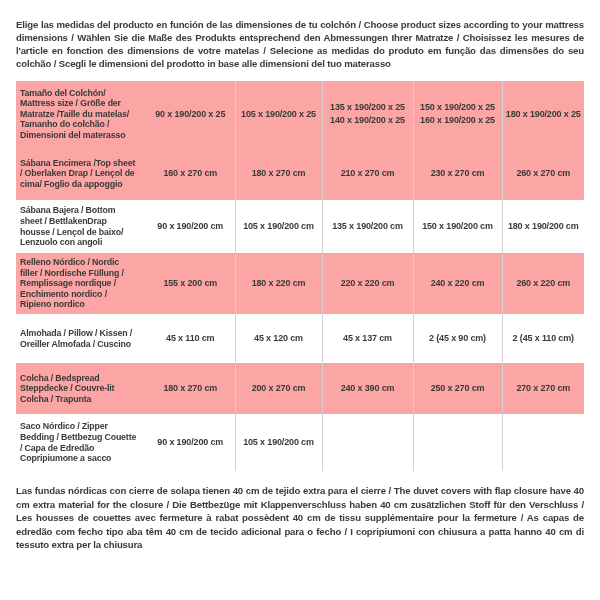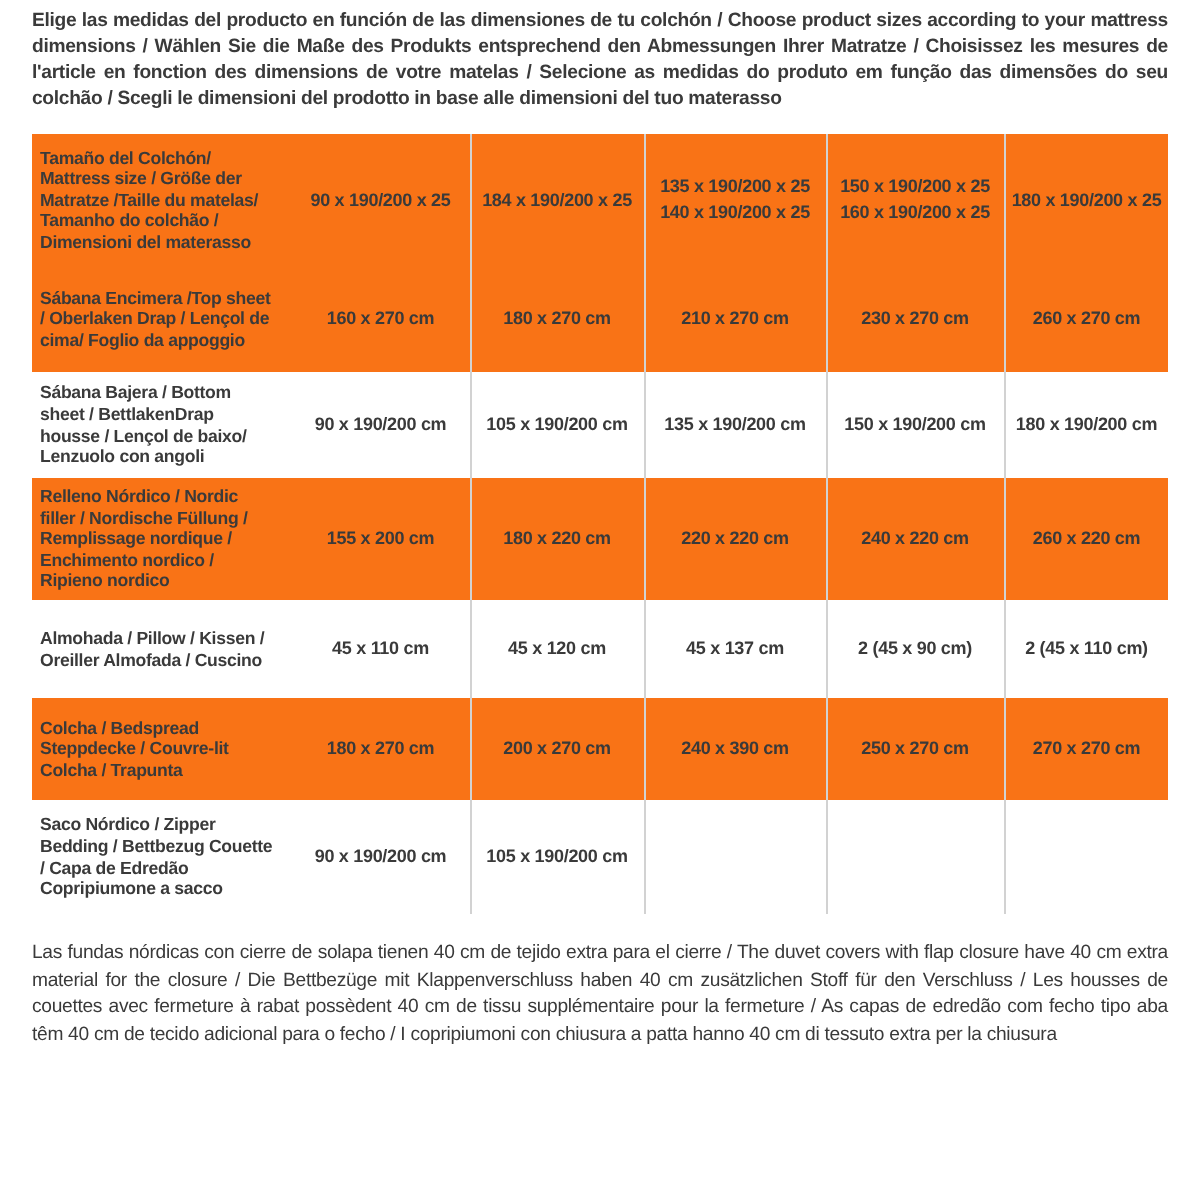--- a/index.html
+++ b/index.html
@@ -11,21 +11,21 @@
     width: 600px;
     height: 600px;
     font-family: "Liberation Sans", sans-serif;
     color: #3a3a3a;
     -webkit-font-smoothing: antialiased;
   }
   .page {
     box-sizing: border-box;
     width: 600px;
     height: 600px;
-    padding: 4px 16px 0 16px;
+    padding: 18px 16px 0 16px;
   }
   .intro {
     margin: 0 0 11px 0;
     font-size: 9.6px;
     line-height: 13px;
     font-weight: bold;
     text-align: justify;
     letter-spacing: -0.15px;
   }
   table.size-table {
@@ -48,35 +48,35 @@
     text-align: center;
     font-size: 9px;
     line-height: 13px;
     white-space: pre-line;
     padding: 2px 2px;
   }
   td.val + td.val {
     border-left: 1px solid #d2d2d2;
   }
   tr.shaded {
-    background: #f97316;
+    background: #fca5a5;
   }
   tr.r0 { height: 66px; }
   tr.r1 { height: 50px; }
   tr.r2 { height: 53px; border-radius: 24px; }
   tr.r3 { height: 53px; }
   tr.r4 { height: 61px; }
   tr.r5 { height: 49px; }
   tr.r6 { height: 51px; }
   tr.r7 { height: 57px; }
   .footer {
     margin: 13px 0 0 0;
     font-size: 9.6px;
     line-height: 13.6px;
-    font-weight: normal;
+    font-weight: bold;
     text-align: justify;
     letter-spacing: -0.15px;
   }
 </style>
 </head>
 <body>
 
 <div class="page">
 
   <p class="intro">Elige las medidas del producto en función de las dimensiones de tu colchón / Choose product sizes according to your mattress dimensions / Wählen Sie die Maße des Produkts entsprechend den Abmessungen Ihrer Matratze / Choisissez les mesures de l'article en fonction des dimensions de votre matelas / Selecione as medidas do produto em função das dimensões do seu colchão / Scegli le dimensioni del prodotto in base alle dimensioni del tuo materasso</p>
@@ -87,21 +87,21 @@
       <col style="width:89px">
       <col style="width:87px">
       <col style="width:91px">
       <col style="width:89px">
       <col style="width:82px">
     </colgroup>
     <tbody>
       <tr class="r0 shaded">
         <td class="label">Tamaño del Colchón/ Mattress size / Größe der Matratze /Taille du matelas/ Tamanho do colchão / Dimensioni del materasso</td>
         <td class="val">90 x 190/200 x 25</td>
-        <td class="val">184 x 190/200 x 25</td>
+        <td class="val">105 x 190/200 x 25</td>
         <td class="val">135 x 190/200 x 25
 140 x 190/200 x 25</td>
         <td class="val">150 x 190/200 x 25
 160 x 190/200 x 25</td>
         <td class="val">180 x 190/200 x 25</td>
       </tr>
       <tr class="r2 shaded">
         <td class="label">Sábana Encimera /Top sheet / Oberlaken Drap / Lençol de cima/ Foglio da appoggio</td>
         <td class="val">160 x 270 cm</td>
         <td class="val">180 x 270 cm</td>

